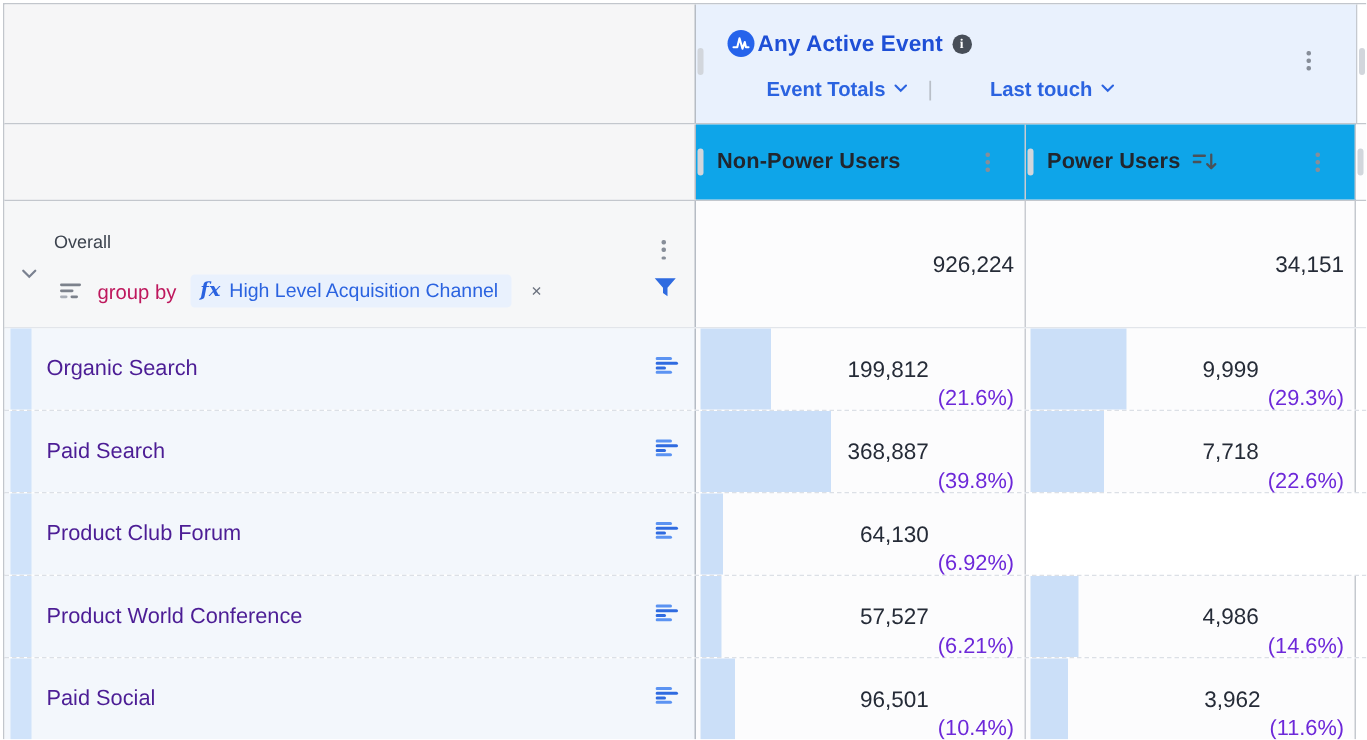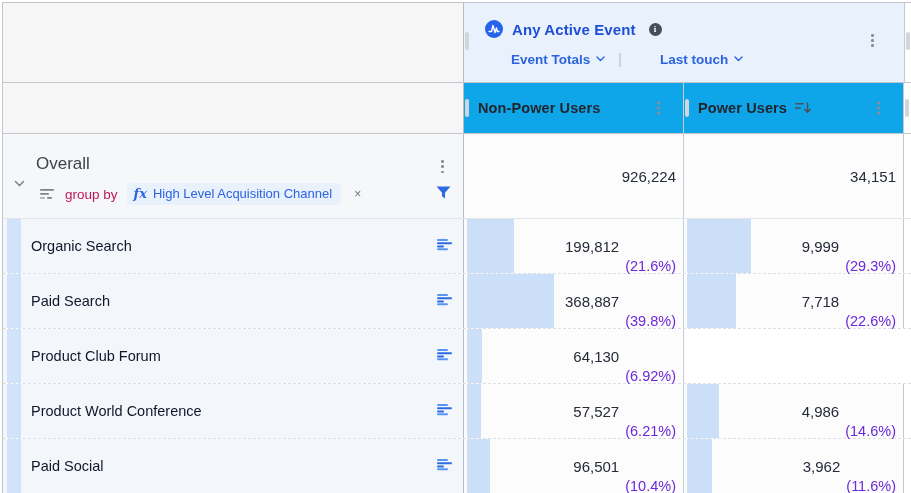--- a/index.html
+++ b/index.html
@@ -31,21 +31,21 @@
   .r-overall { height:84px; }
   .body-row { height:55px; border-top:1px dashed #dce0e6; }
   .body-row.first { border-top:1px solid #e2e5ea; }
   .body-row:last-child { flex:1; }
 
   
   .hdr-gray { background:#f6f6f7; }
   .blue-cell { background:#e9f1fd; }
 
   
-  .evt-line1 { position:absolute; left:21px; top:17px; display:flex; align-items:center; gap:9px; }
+  .evt-line1 { position:absolute; left:21px; top:17px; display:flex; align-items:center; gap:2px; }
   .evt-name { font-size:15px; font-weight:600; color:#1e4fd6; letter-spacing:.1px; }
   .evt-line2 { position:absolute; left:22px; top:48px; display:flex; align-items:center; gap:11px; }
   .ctrl { display:flex; align-items:center; gap:6px; font-size:13.5px; font-weight:600; color:#2b63e0; cursor:pointer;padding-left:25px; }
   .vdiv { color:#b9bfc8; font-size:14px; padding:0 2px; }
   .amp-icon { width:18px; height:18px; border-radius:50%; background:#2563eb; display:flex; align-items:center; justify-content:center; }
   .info-icon { width:13px; height:13px; border-radius:50%; background:#474e58; color:#fff; font-size:9px; font-weight:700;
     display:flex; align-items:center; justify-content:center; font-family:"Liberation Serif", serif; margin-left:4px; }
 
   
   .kebab { display:flex; flex-direction:column; gap:2.5px; align-items:center; padding:3px; cursor:pointer; }
@@ -60,38 +60,38 @@
 
   
   .colhdr { display:flex; align-items:center; padding-left:14px; gap:8px; background:#0ea5e9; }
   .colhdr .lbl { font-size:14.5px; font-weight:700; color:#21262e; letter-spacing:.1px; }
   .c-edge.hdr-edge { background:#fdfdfe; }
 
   
   .overall-label { background:#f6f7f8; }
   .overall-val { background:#fcfcfd; }
   .chev { position:absolute; left:11px; top:39px; }
-  .ov-title { position:absolute; left:33px; top:20px; font-size:17px; color:#3c434e; }
+  .ov-title { position:absolute; left:33px; top:20px; font-size:12px; color:#3c434e; }
   .ov-line2 { position:absolute; left:37px; top:49px; display:flex; align-items:center; gap:9px; }
   .gb-text { font-size:13.5px; color:#be185d; }
   .gb-chip { display:flex; align-items:center; gap:6px; background:#e9f1fd; border-radius:3px; padding:3px 9px 4px 7px; cursor:pointer; }
   .gb-fx { font-family:"DejaVu Serif", serif; font-style:italic; font-size:13px; color:#2b63e0; font-weight:700; }
   .gb-val { font-size:13px; color:#2b63e0; }
   .gb-x { font-size:12px; color:#6d7480; margin-left:4px; cursor:pointer; }
   .funnel { position:absolute; right:12px; top:51px; cursor:pointer; }
 
   
   .valcell { display:flex; align-items:center; justify-content:flex-end; padding-right:7px; background:#fcfcfd; }
   .valcell .num { font-size:15px; color:#252b37; position:relative; z-index:1; }
   .valcell .pct { font-size:14.5px; color:#6d28d9; margin-left:6px; position:relative; z-index:1;margin-top:39px; }
   .bar { position:absolute; left:3px; top:0; bottom:0; background:#cbdff8; z-index:0; }
 
   
   .body-label { background:#f3f7fc; display:flex; align-items:center; padding-left:28px; }
-  .body-label .row-label { font-size:14.5px; color:#0f172a; }
+  .body-label .row-label { font-size:14.5px; color:#4c1d95; }
   .stripe { position:absolute; left:4px; top:0; bottom:0; width:14px; background:#d0e3fa; }
   .bars-icon { position:absolute; right:10px; top:50%; transform:translateY(-50%); cursor:pointer; }
 </style>
 </head>
 <body>
 
 <div class="stage">
   <div class="table">
 
     <div class="row r-event">

